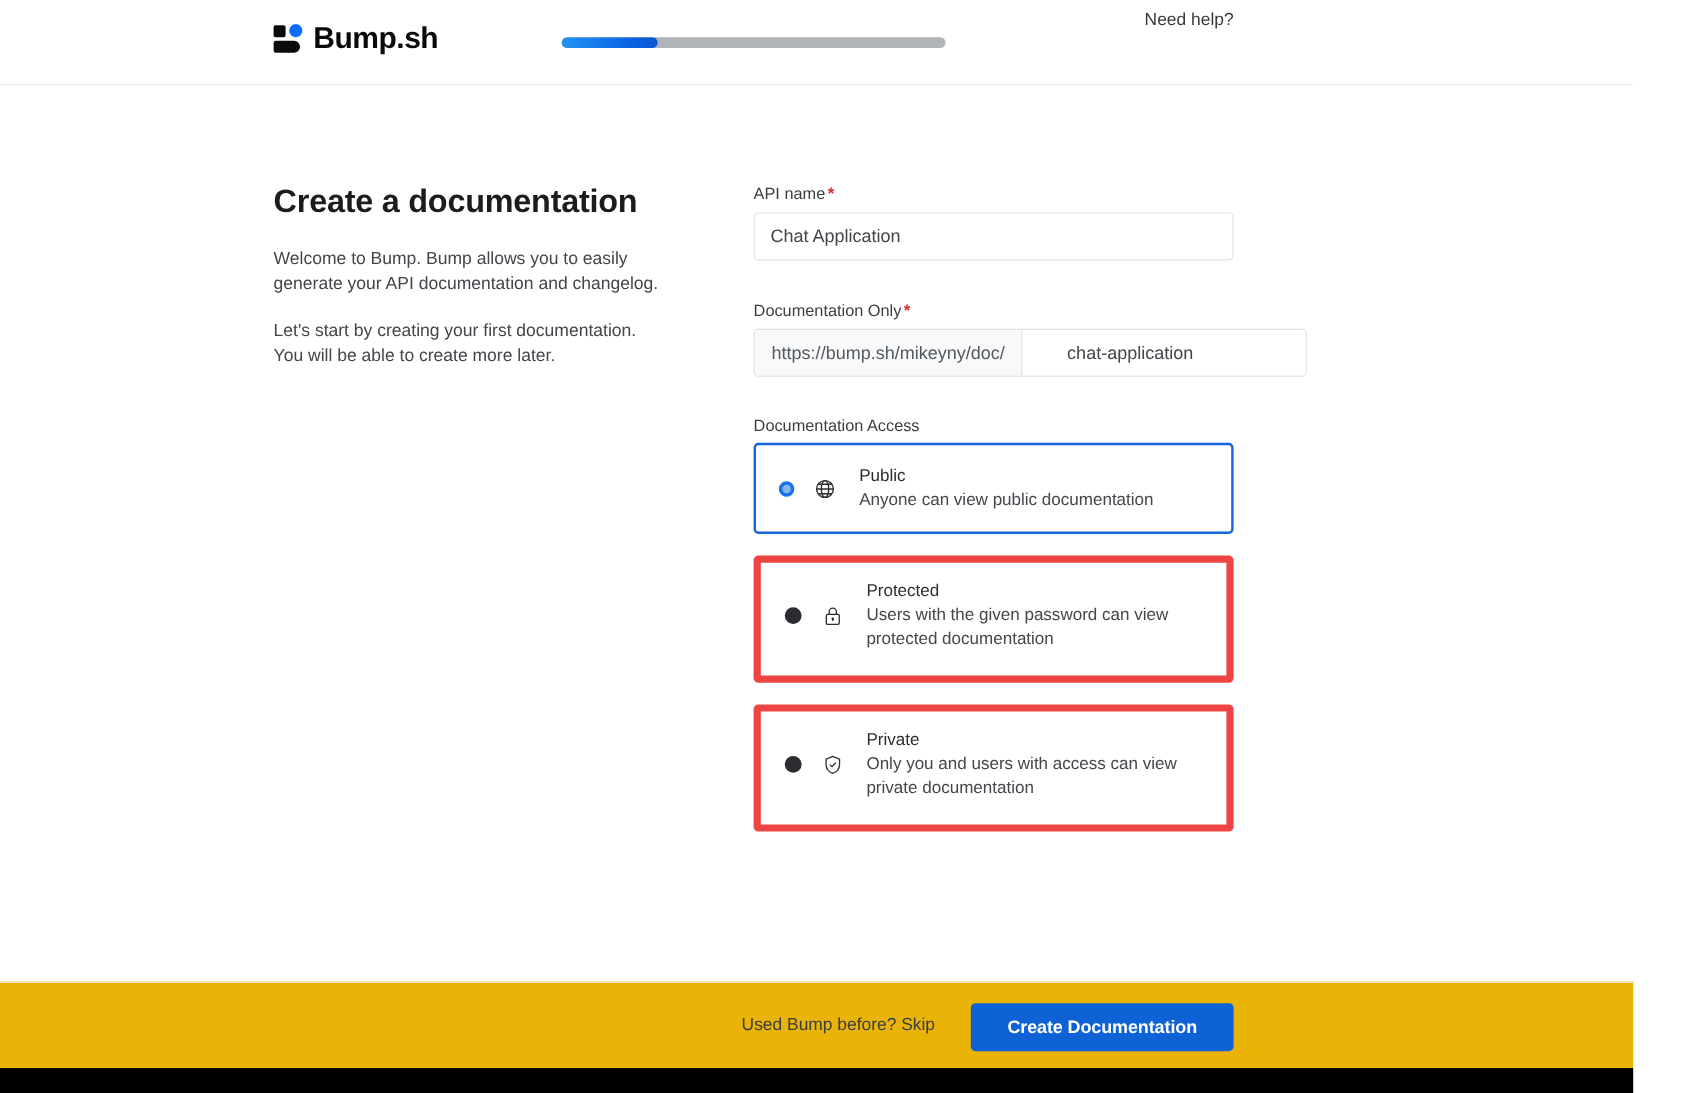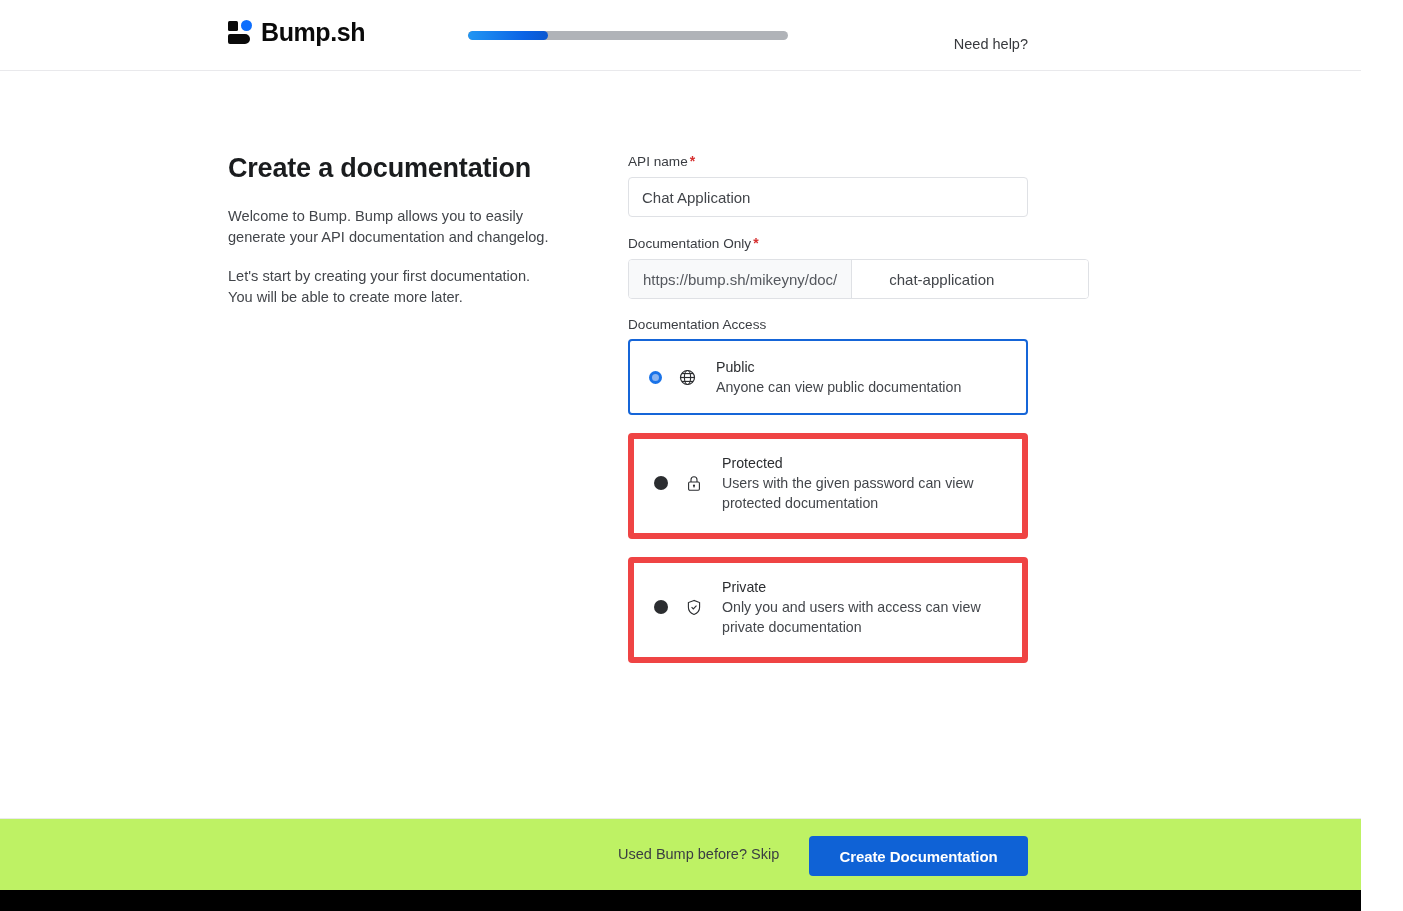--- a/index.html
+++ b/index.html
@@ -63,21 +63,21 @@
     background: #b0b3b8;
     border-radius: 5px;
     overflow: hidden;
   }
   .progress-fill {
     height: 100%;
     background: linear-gradient(90deg, #2196f3 0%, #0b63e5 70%, #0a57d0 100%);
     border-radius: 5px;
   }
   .need-help {
-    position: absolute; right: 375px; top: 36px;
+    position: absolute; right: 375px; top: 9px;
     font-size: 14.5px;
     color: #37393d;
     text-decoration: none;
     white-space: nowrap;
   }
 
   
   .main {
     position: absolute; left: 0; top: 71px;
     width: 1403px; height: 747px;
@@ -123,21 +123,21 @@
     height: 40px;
     border: 1px solid #dfe1e5;
     border-radius: 4px;
     font-size: 15px;
     color: #42454a;
     padding: 0 13px;
     font-family: "Liberation Sans", sans-serif;
     background: #ffffff;
     outline: none;
   }
-  .field-block { margin-bottom: 18px; }
+  .field-block { margin-bottom: 33px; }
 
   .slug-group {
     display: flex;
     width: 461px;
     height: 40px;
     border: 1px solid #dfe1e5;
     border-radius: 4px;
     overflow: hidden;
     background: #ffffff;
     gap: 24px;
@@ -214,21 +214,21 @@
     font-size: 14.2px;
     color: #43464b;
     line-height: 20px;
   }
 
   
   .footer {
     position: absolute; left: 0; top: 818px;
     width: 1403px; height: 72px;
     border-top: 1px solid #e9e9ec;
-    background: #bef264;
+    background: #eab308;
   }
   .footer-inner {
     position: absolute; left: 0; top: 0;
     width: 1403px; height: 71px;
     display: flex; align-items: center;
   }
   .skip-link {
     position: absolute; left: 618px; top: 27px;
     font-size: 14.5px;
     color: #3a3d42;

